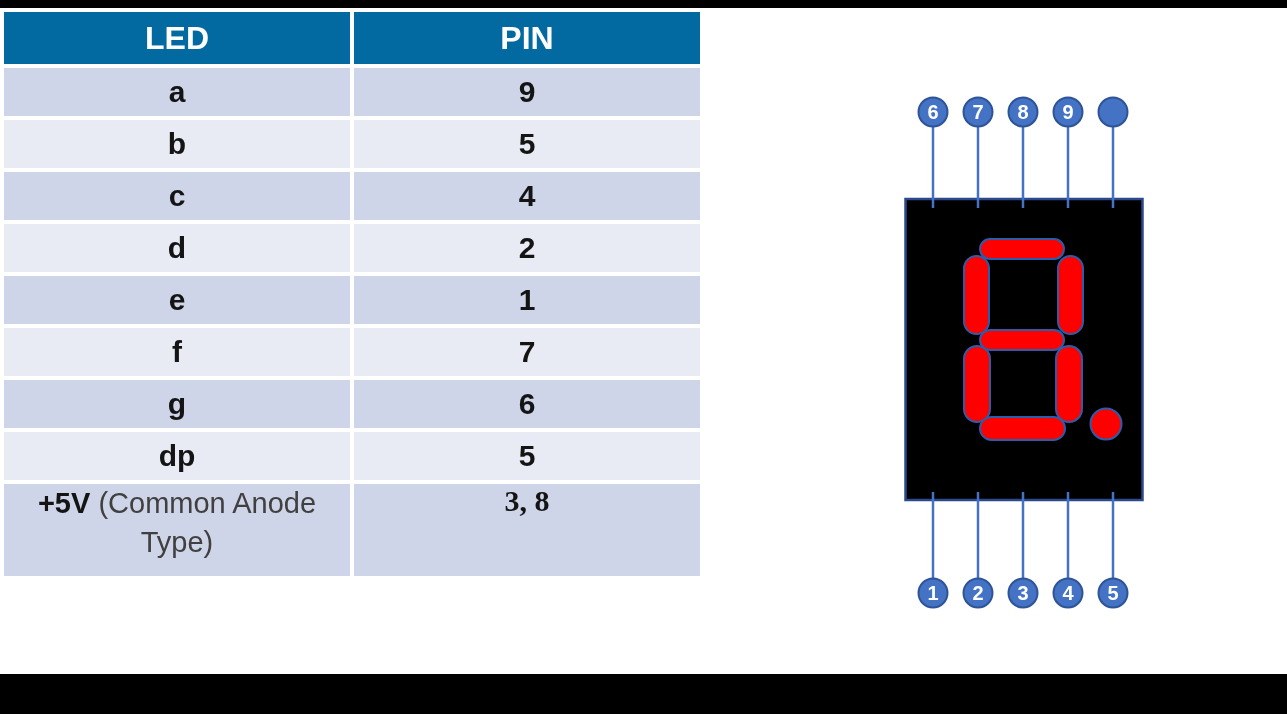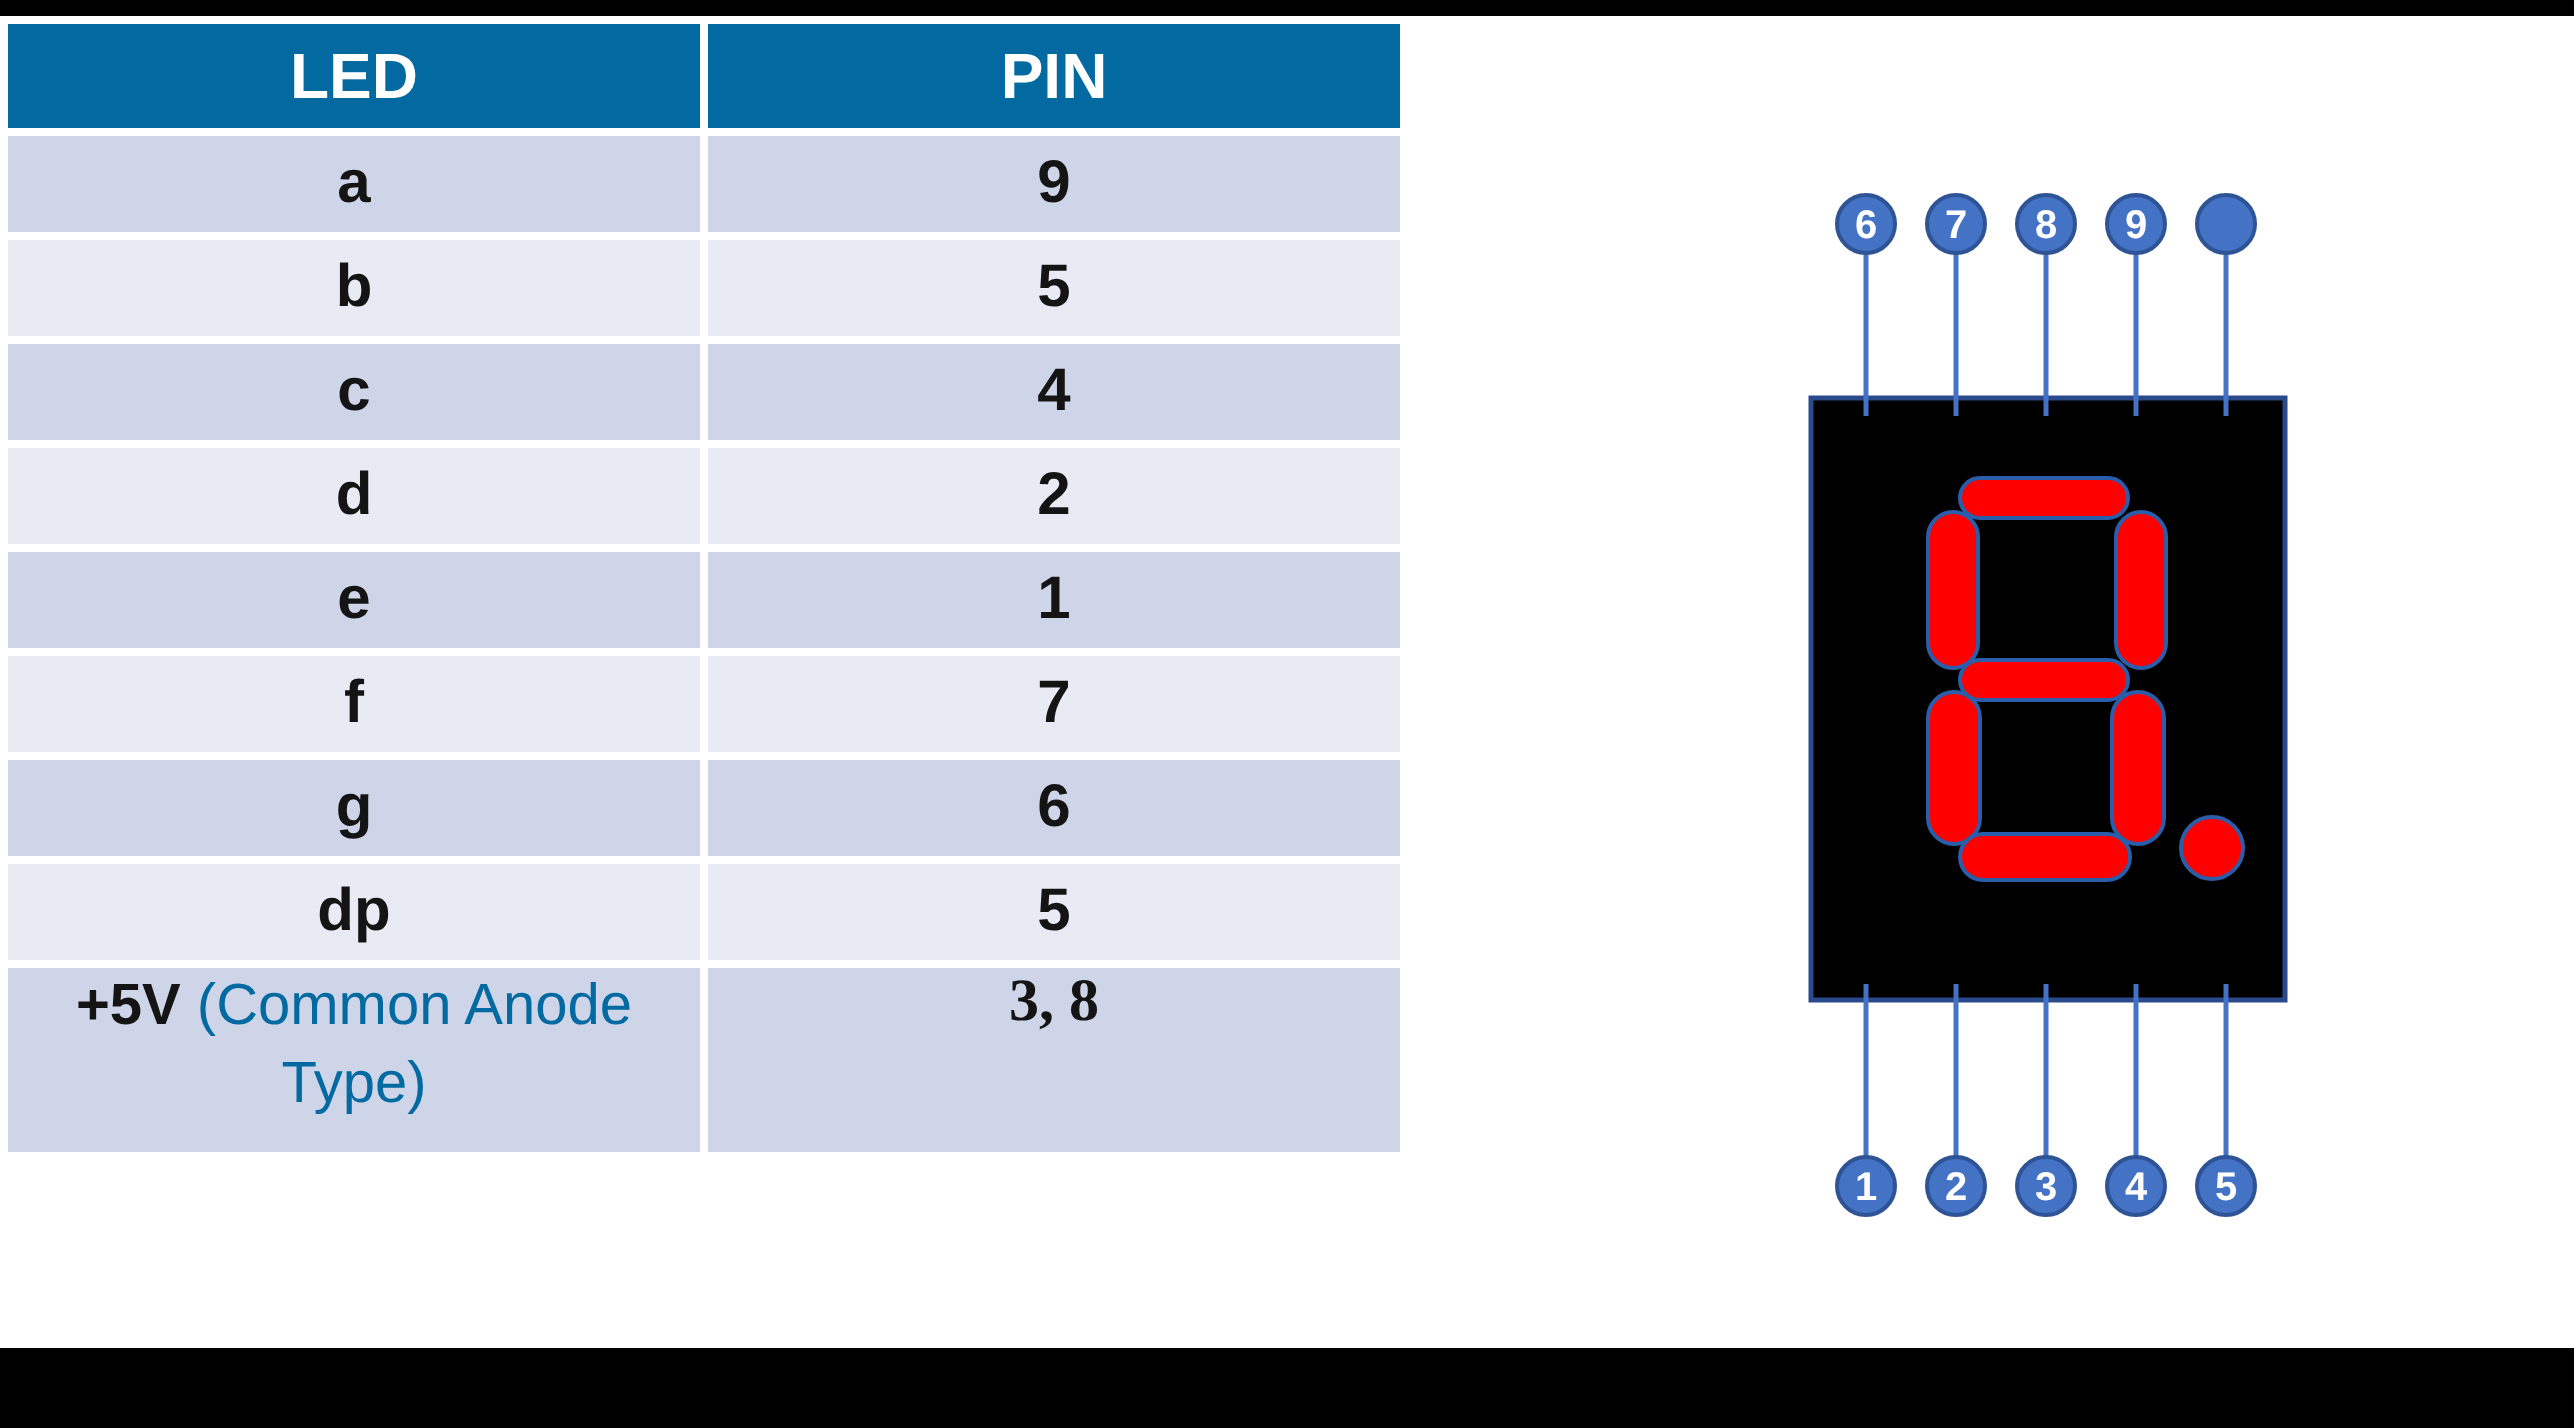--- a/index.html
+++ b/index.html
@@ -26,21 +26,21 @@
     color:#141414; padding:0; height:48px;
   }
   tr.row-dark td { background:#CFD5E8; }
   tr.row-light td { background:#E9EBF4; }
   tr.tall-92 td { height:92px; vertical-align:top; }
   tr.tall-90 td { height:90px; vertical-align:top; }
   td.led-tall { padding-top:8px; }
   td.pin-tall { padding-top:10px;font-family:Liberation Serif, serif; }
   .cell-line { line-height:39px; font-size:29px; }
   .note { font-weight:normal; }
-  .note-red { color:#0369a1; }
+  .note-red { color:#404040; }
   .note-blue { color:#4472C4; }
 
   .display-svg { position:absolute; left:895px; top:88px; }
   .pin-num { font-family:"Liberation Sans", sans-serif; font-size:20px; font-weight:bold; fill:#ffffff; text-anchor:middle; }
 </style>
 </head>
 <body>
 
 <div class="stage">
 

